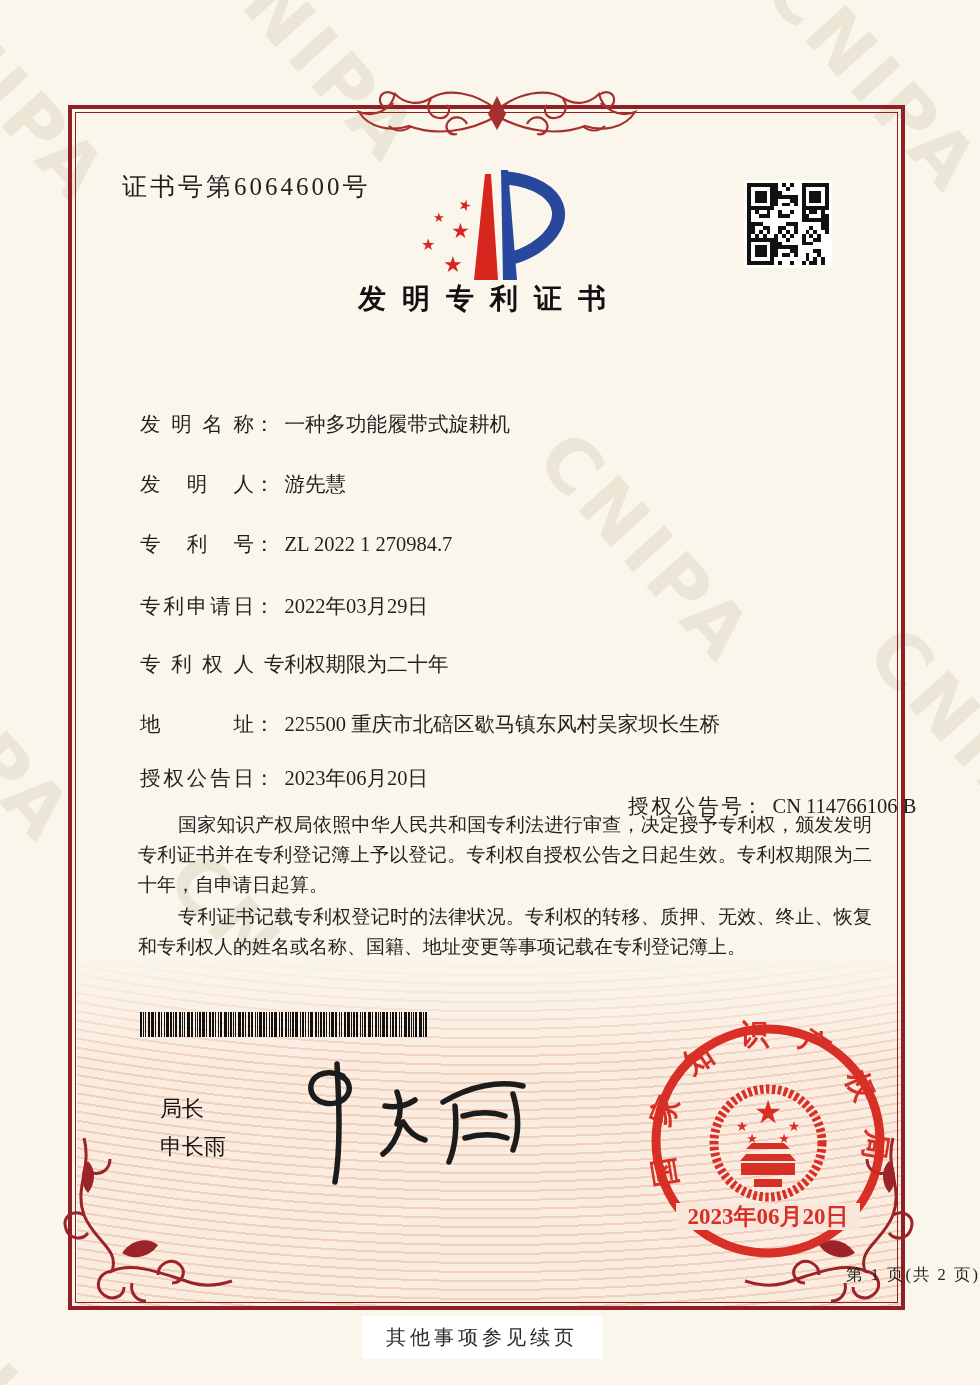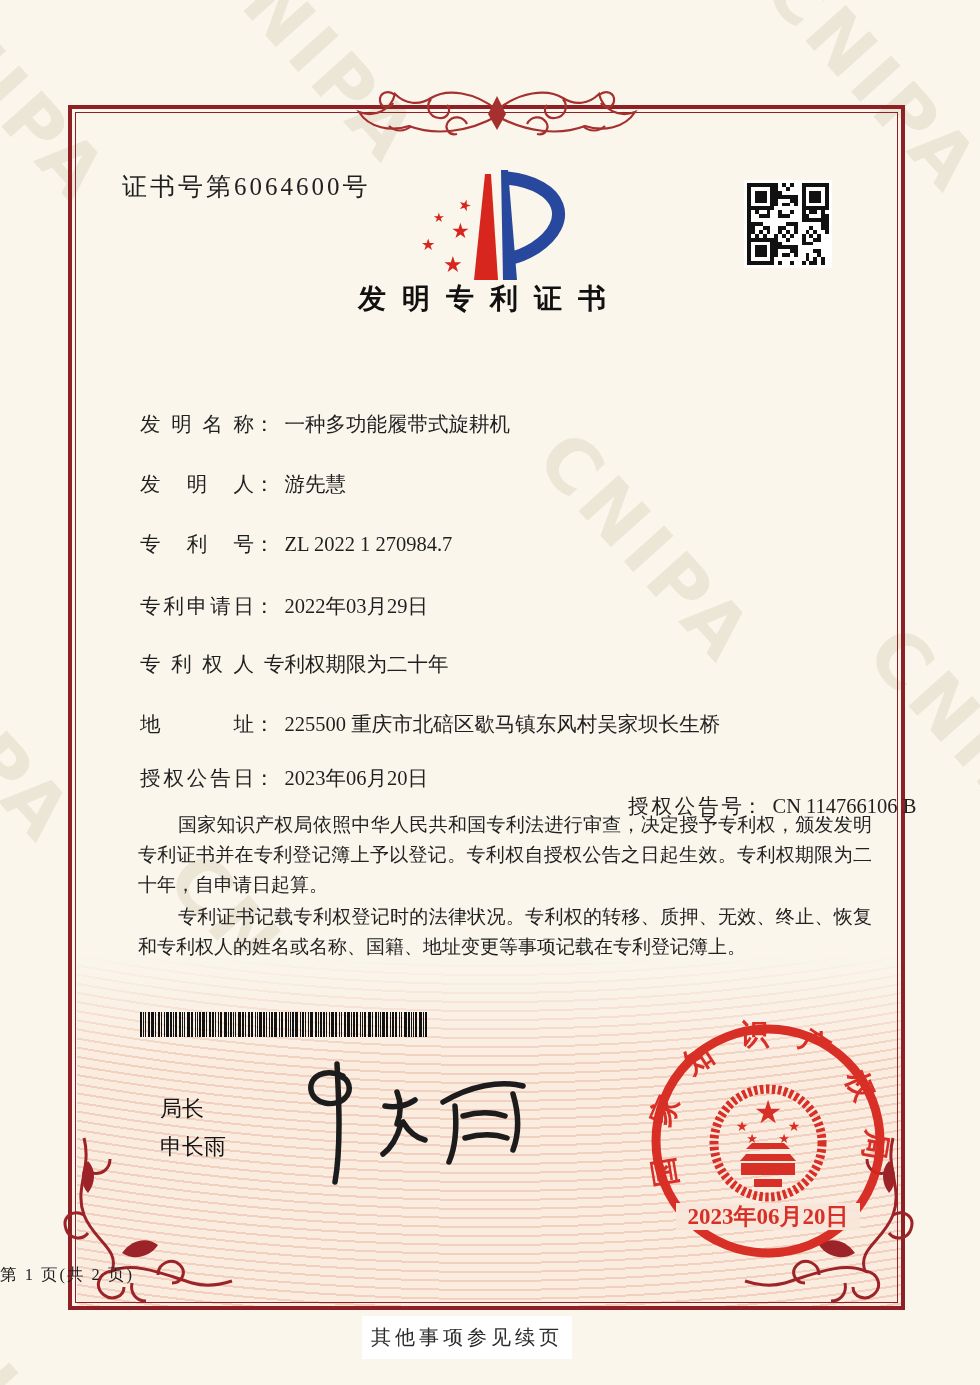--- a/index.html
+++ b/index.html
@@ -48,22 +48,22 @@
 
   .barcode{position:absolute;left:140px;top:1012px;width:292px;height:25px;}
 
   .signer{position:absolute;left:140px;font-size:22px;font-family:"Liberation Sans",sans-serif;color:#161616;margin-left:20px;}
   .signer-t{top:1094px;}
   .signer-n{top:1132px;}
   .signature{position:absolute;left:285px;top:1052px;width:250px;height:148px;}
 
   .seal{position:absolute;left:642px;top:1015px;width:252px;height:252px;opacity:.95;}
 
-  .pageno{position:absolute;left:0;top:1264px;width:980px;text-align:left;font-size:16.5px;letter-spacing:2px;}
-  .note{position:absolute;left:362px;top:1316px;background:#ffffff;padding:8px 9px;
+  .pageno{position:absolute;left:0;top:1264px;width:980px;text-align:right;font-size:16.5px;letter-spacing:2px;}
+  .note{position:absolute;left:362px;top:1316px;background:#ffffff;padding:8px 24px;
         font-size:20px;letter-spacing:4px;color:#2a2a2a;}
 </style>
 </head>
 <body>
 
 <div id="page">
 
   <span class="wm" style="left:-60px;top:-45px">CNIPA</span>
   <span class="wm" style="left:250px;top:-85px">CNIPA</span>
   <span class="wm" style="left:812px;top:-55px">CNIPA</span>

